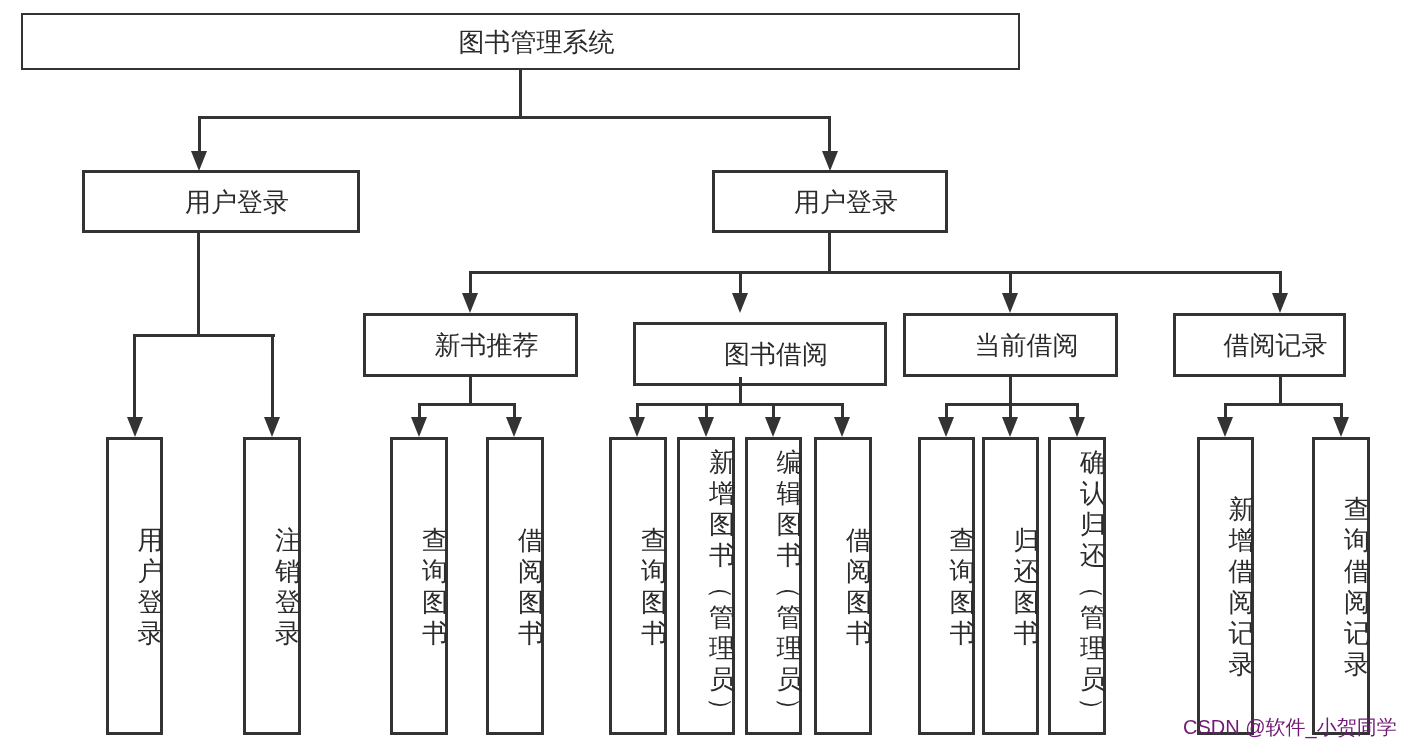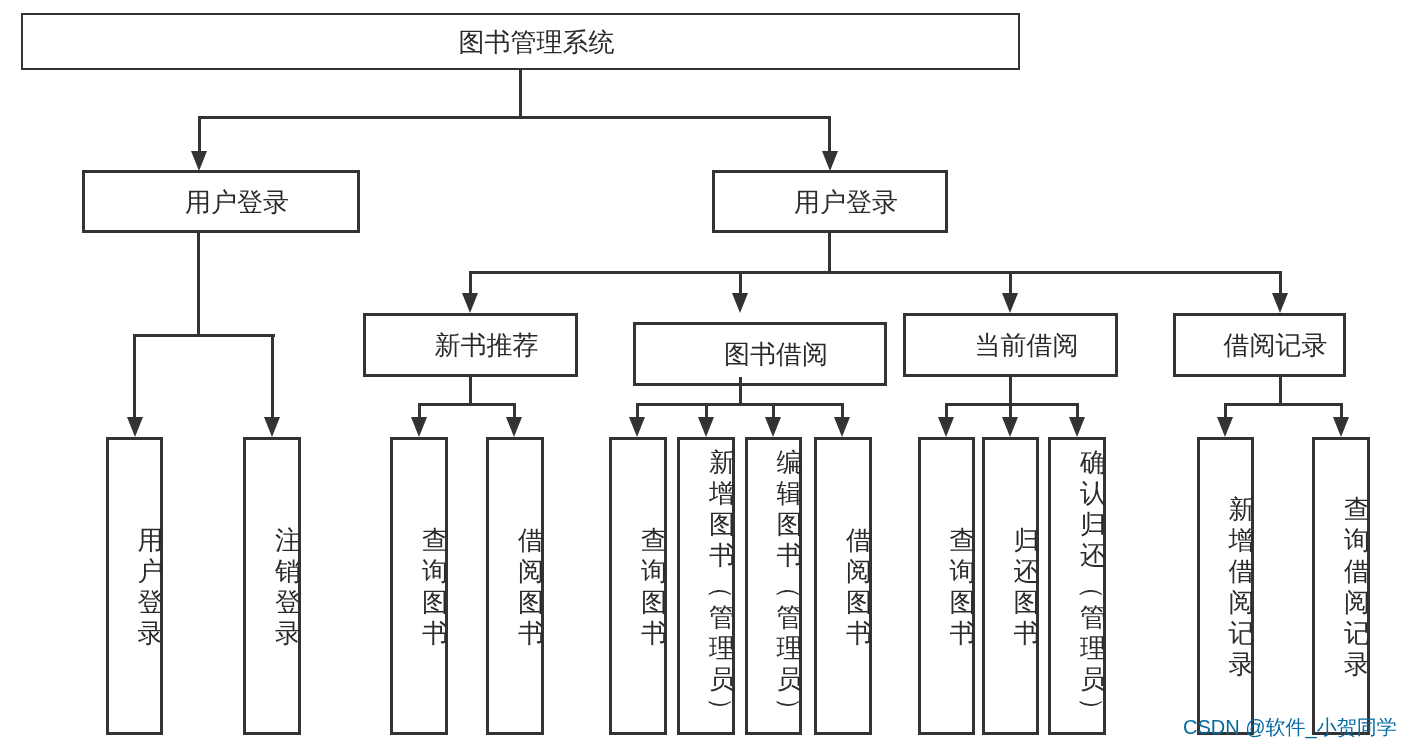--- a/index.html
+++ b/index.html
@@ -19,21 +19,21 @@
   .arrow {
     position:absolute; width:0; height:0;
     border-left:8px solid transparent; border-right:8px solid transparent;
     border-top:20px solid #333333;
   }
   .vert { flex-direction:column; gap:5px; }
   .vert span { display:block; }
   .vert span.rot { transform:rotate(90deg); }
   .watermark {
     position:absolute; left:1183px; top:714px; width:215px;
-    color:#0369a1; font-size:20px; white-space:nowrap; z-index:5;
+    color:#701a75; font-size:20px; white-space:nowrap; z-index:5;
   }
 </style>
 </head>
 <body>
 
 <div class="stage">
 
   <div class="box root" style="left:21px;top:13px;width:999px;height:57px">图书管理系统</div>
 
   <div class="box" style="left:82px;top:170px;width:278px;height:63px">用户登录</div>

